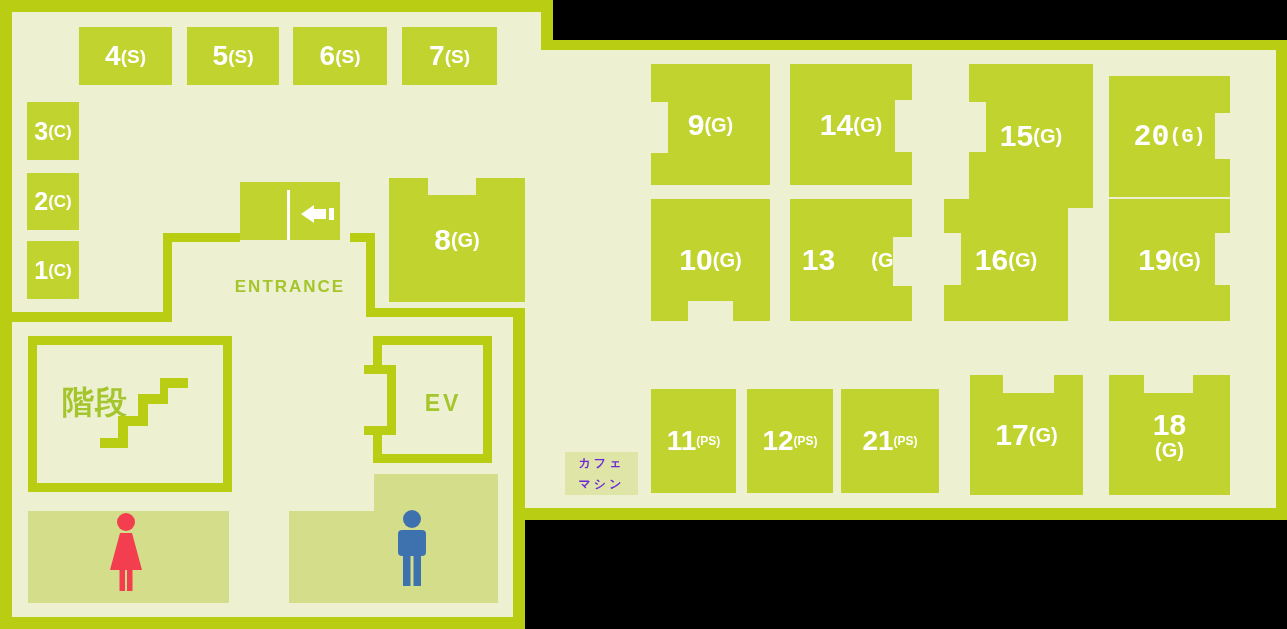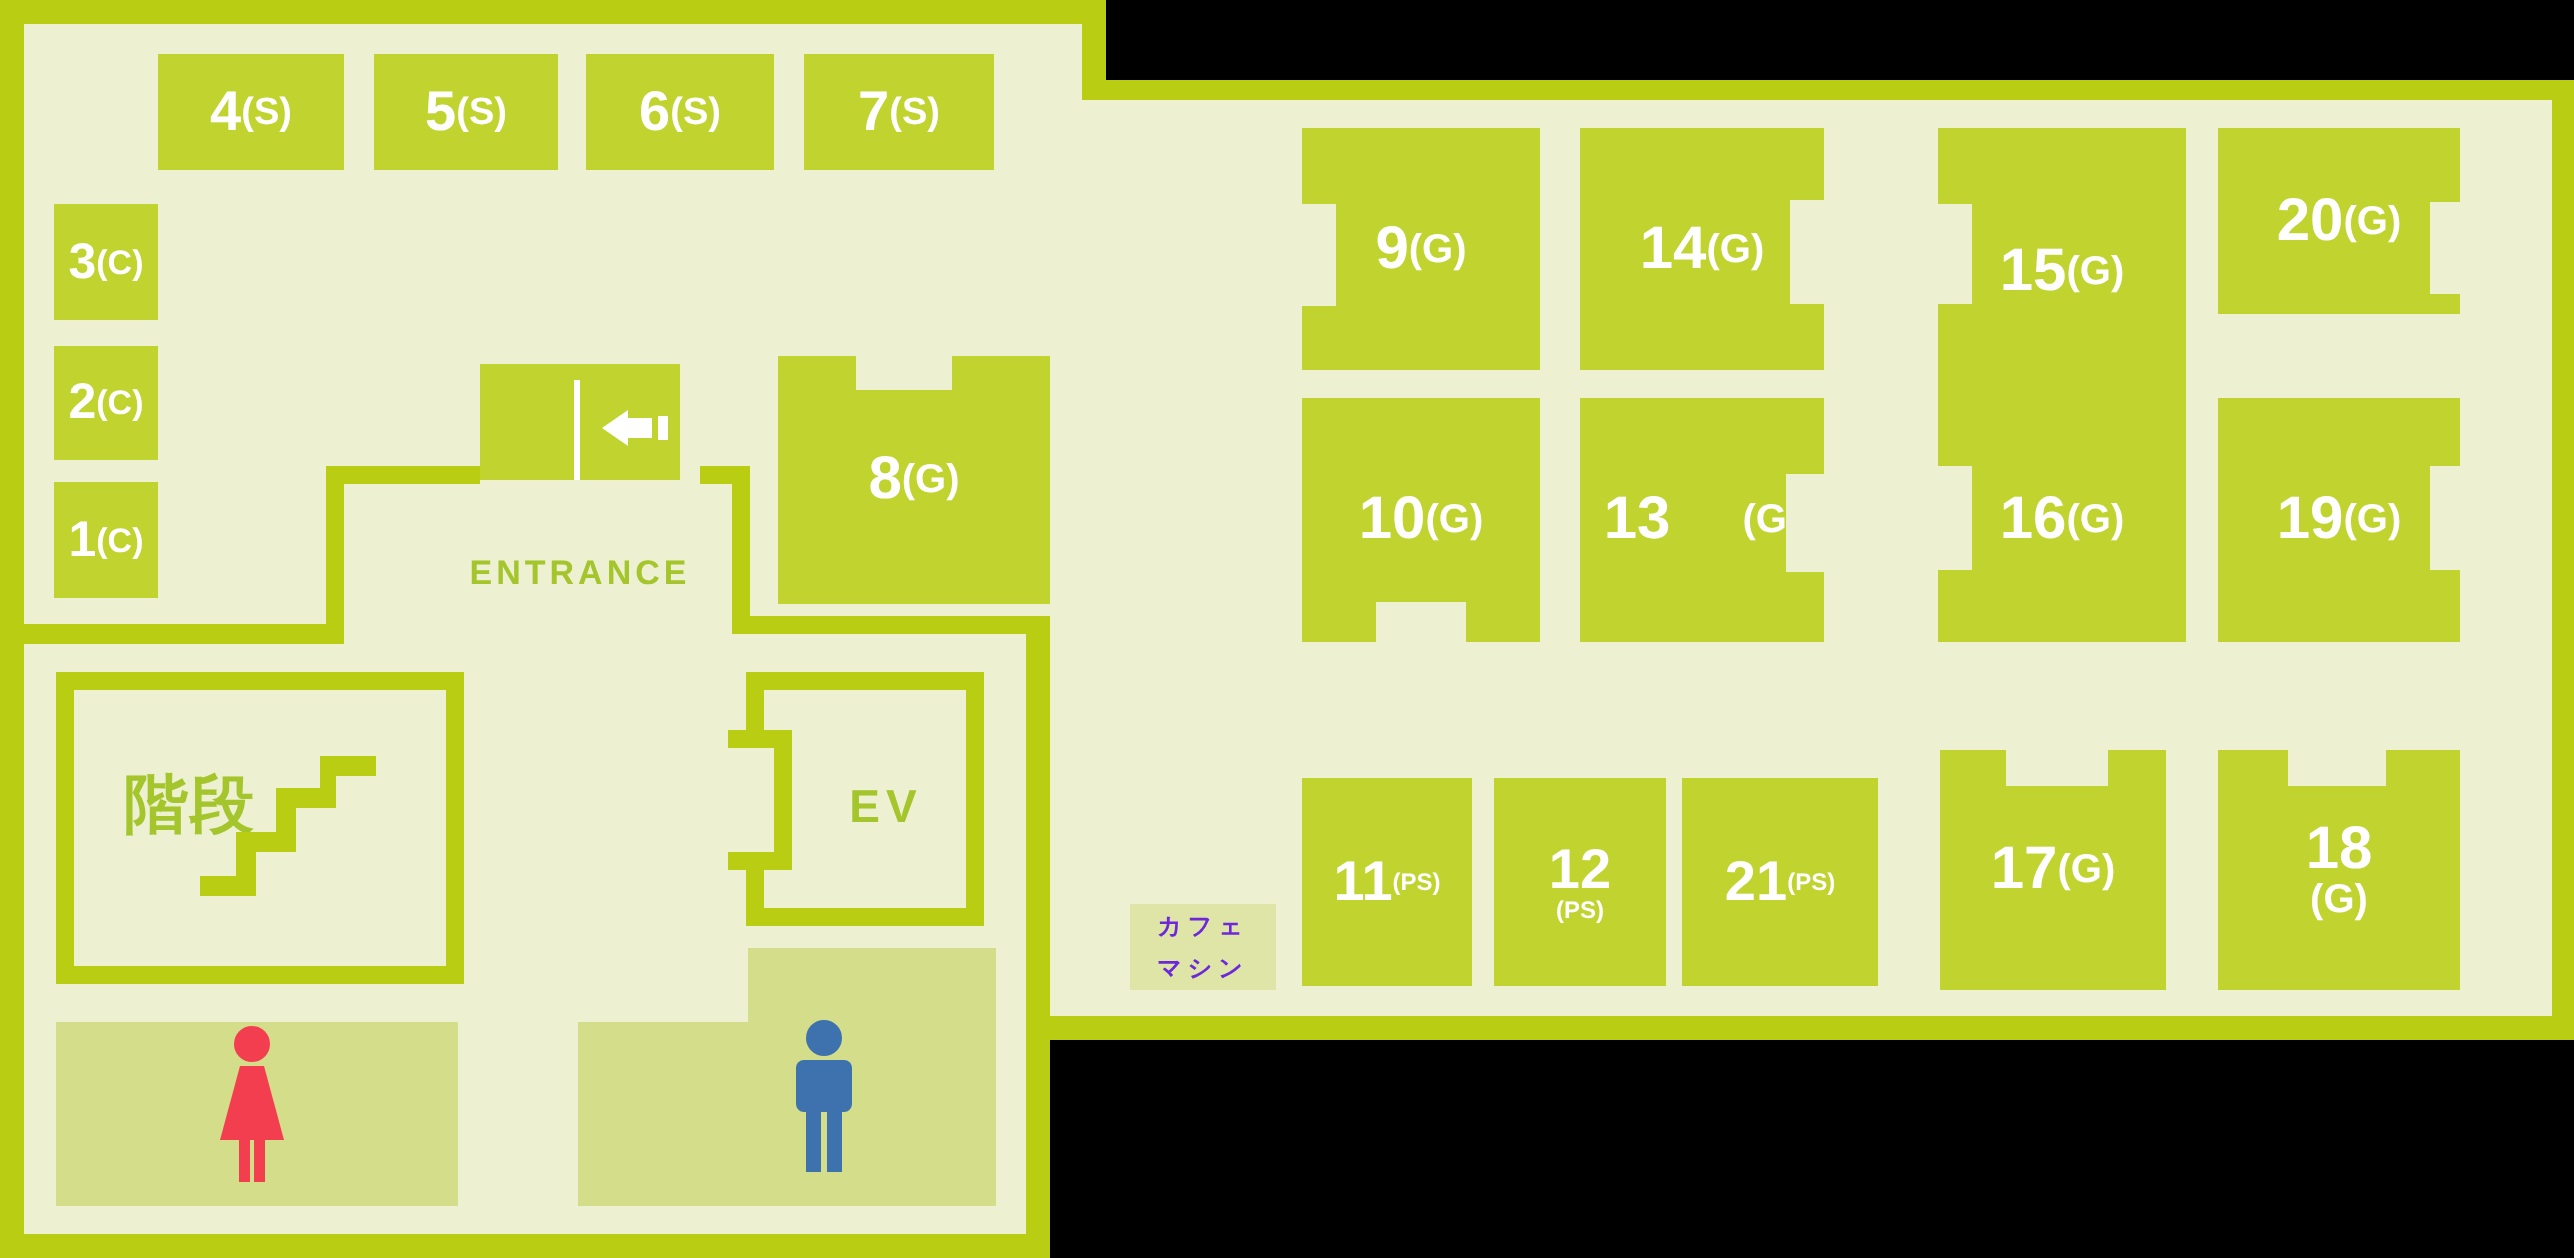--- a/index.html
+++ b/index.html
@@ -137,52 +137,52 @@
   <div class="room" style="left:790px;top:64px;width:122px;height:121px;">
     <div class="notch" style="left:105px;top:36px;width:17px;height:52px;"></div>
     <span class="n">14</span>
       <span class="s">(G)</span>
   </div>
   <div class="room" style="left:969px;top:64px;width:124px;height:144px;">
     <div class="notch" style="left:0;top:38px;width:17px;height:50px;"></div>
     <span class="n">15</span>
       <span class="s">(G)</span>
   </div>
-  <div class="room" style="left:1109px;top:64px;width:121px;height:93px;">
+  <div class="room" style="left:1109px;top:76px;width:121px;height:121px;font-family:Liberation Mono, monospace;">
     <div class="notch" style="left:106px;top:37px;width:15px;height:46px;"></div>
     <span class="n">20</span>
       <span class="s">(G)</span>
   </div>
 
   <div class="room" style="left:651px;top:199px;width:119px;height:122px;">
     <div class="notch" style="left:37px;top:102px;width:45px;height:20px;"></div>
     <span class="n">10</span>
       <span class="s">(G)</span>
   </div>
   <div class="room" style="left:790px;top:199px;width:122px;height:122px;gap:36px;">
     <div class="notch" style="left:103px;top:38px;width:19px;height:49px;"></div>
     <span class="n">13</span>
       <span class="s">(G)</span>
   </div>
-  <div class="room" style="left:969px;top:199px;width:124px;height:122px;">
+  <div class="room" style="left:944px;top:199px;width:124px;height:122px;">
     <div class="notch" style="left:0;top:34px;width:17px;height:52px;"></div>
     <span class="n">16</span>
       <span class="s">(G)</span>
   </div>
   <div class="room" style="left:1109px;top:199px;width:121px;height:122px;">
     <div class="notch" style="left:106px;top:34px;width:15px;height:52px;"></div>
     <span class="n">19</span>
       <span class="s">(G)</span>
   </div>
 
   <div class="room sz-ps" style="left:651px;top:389px;width:85px;height:104px;">
     <span class="n">11</span>
       <span class="s">(PS)</span>
   </div>
-  <div class="room sz-ps" style="left:747px;top:389px;width:86px;height:104px;flex-direction:column;">
+  <div class="room sz-ps" style="left:747px;top:389px;width:86px;height:104px;">
     <span class="n">12</span>
       <span class="s">(PS)</span>
   </div>
   <div class="room sz-ps" style="left:841px;top:389px;width:98px;height:104px;">
     <span class="n">21</span>
       <span class="s">(PS)</span>
   </div>
   <div class="room" style="left:970px;top:375px;width:113px;height:120px;">
     <div class="notch" style="left:33px;top:0;width:51px;height:18px;"></div>
     <span class="n">17</span>

